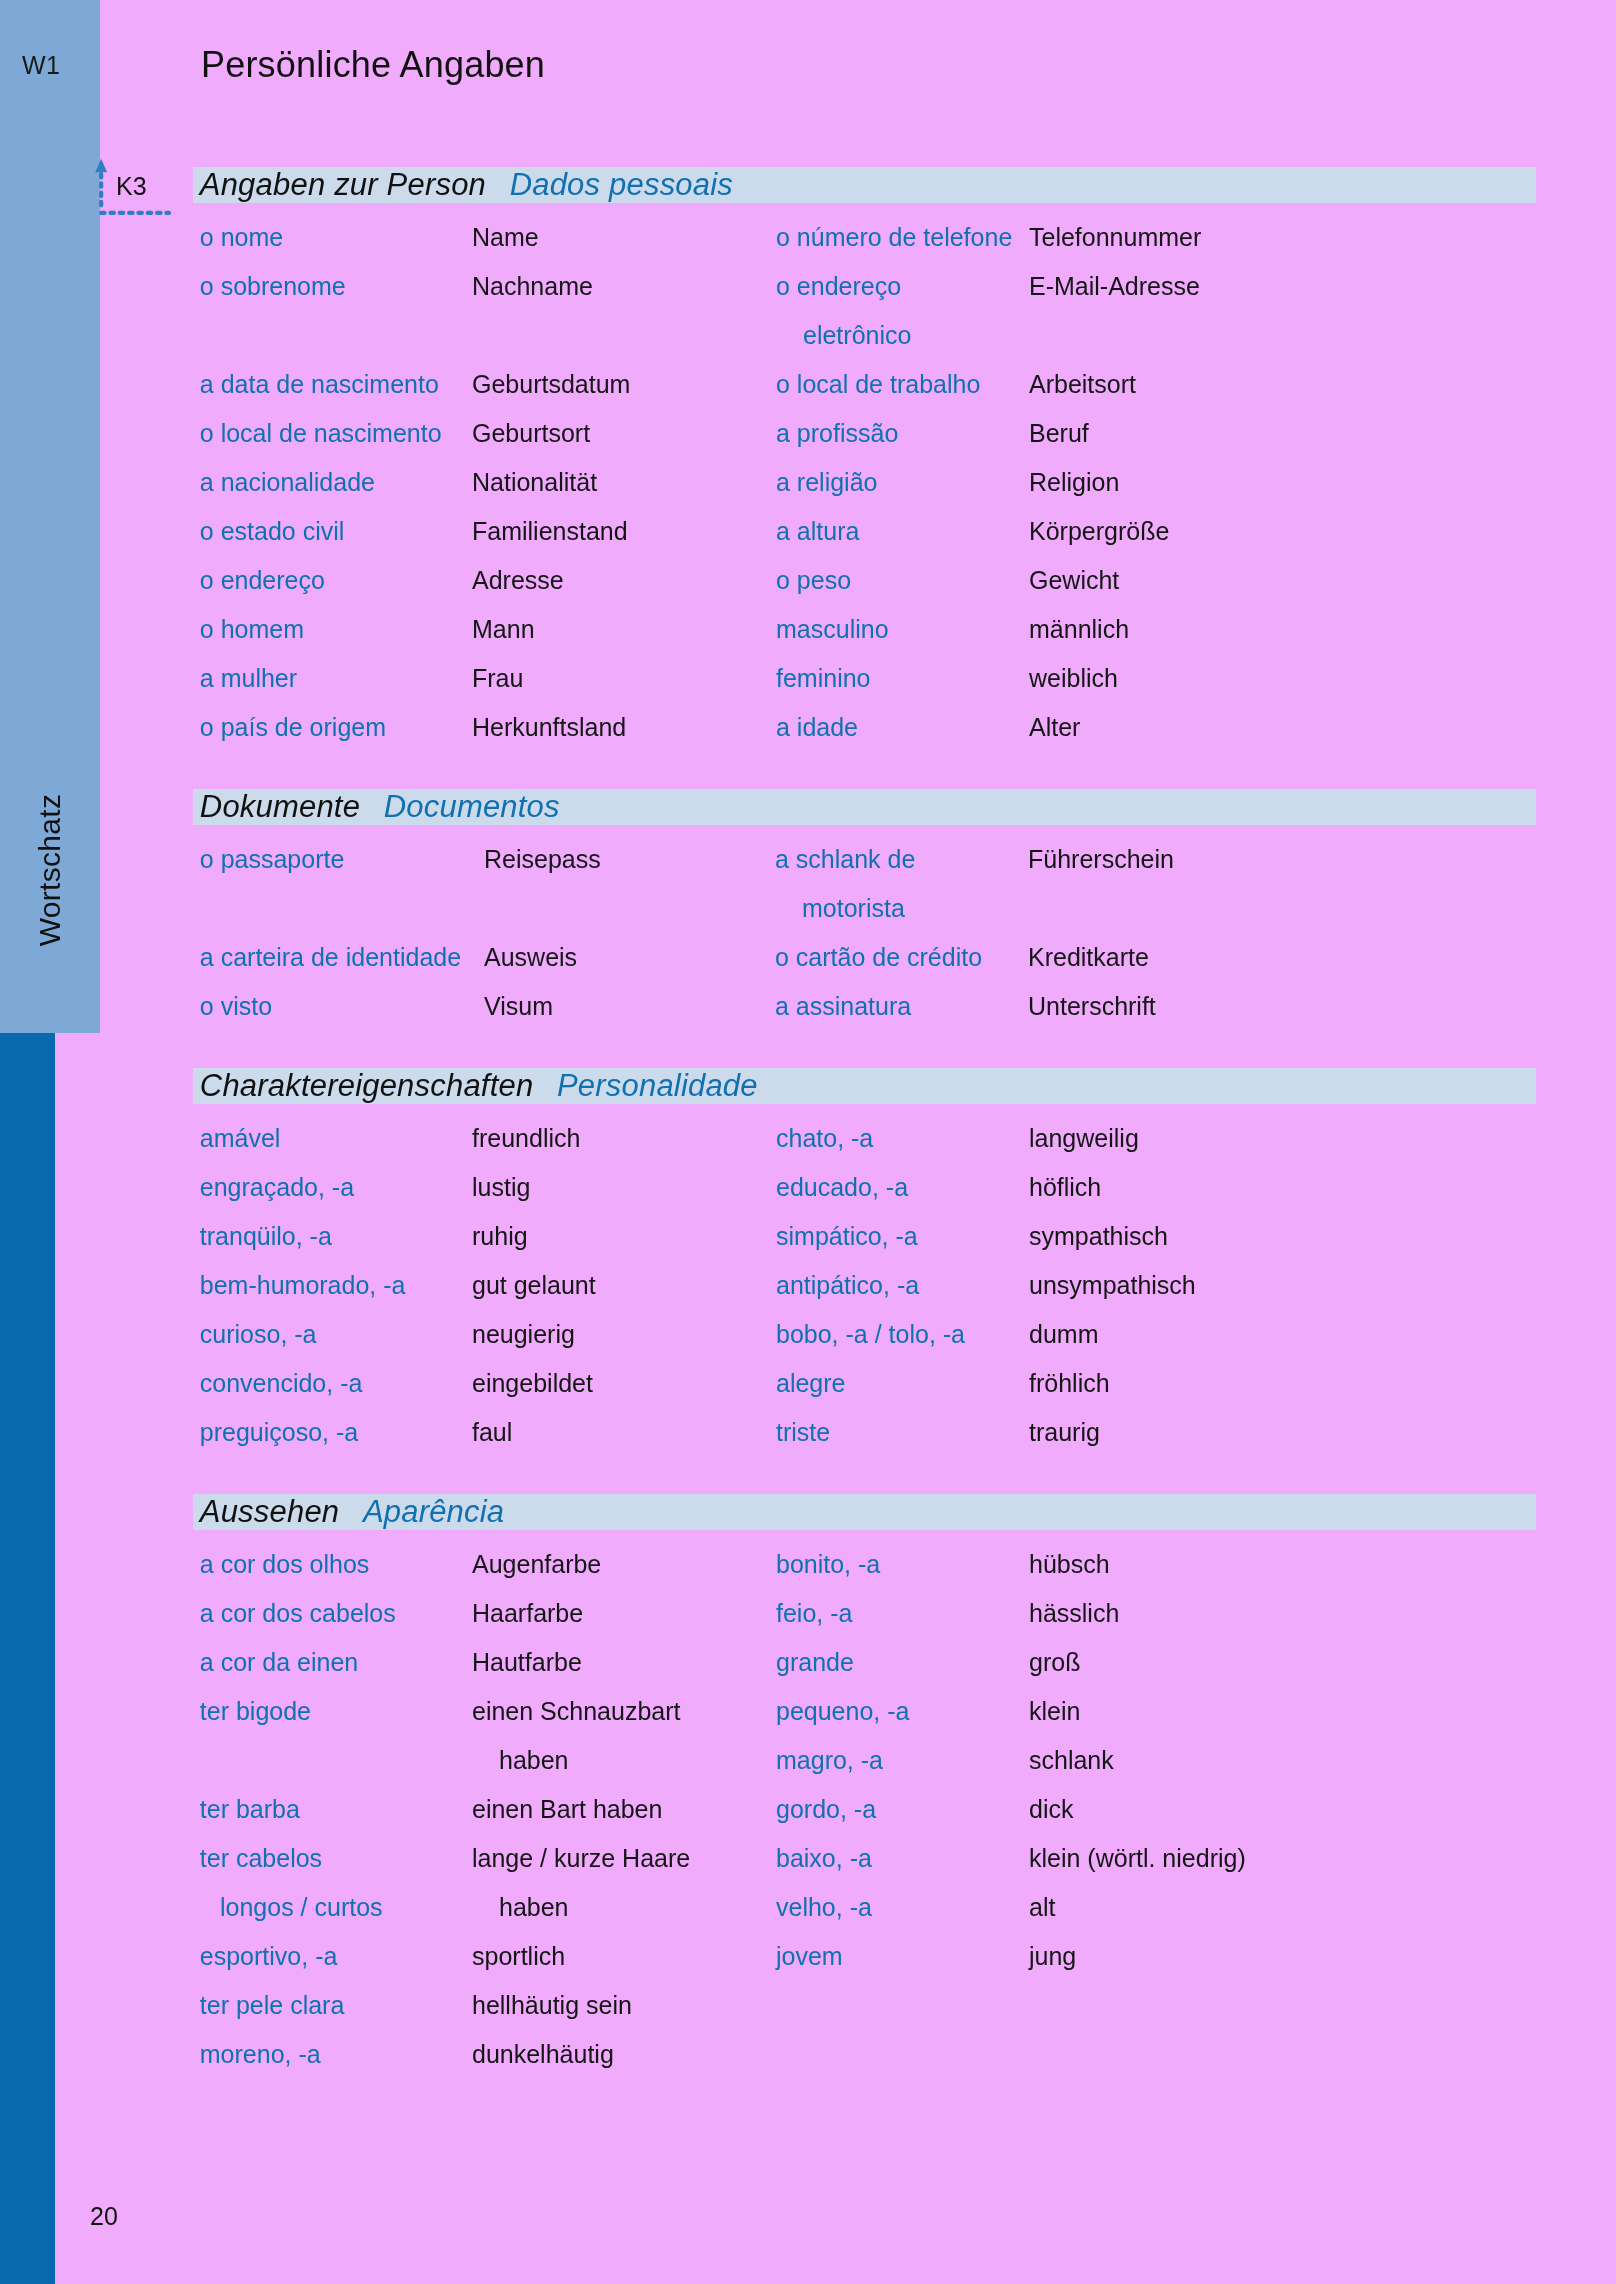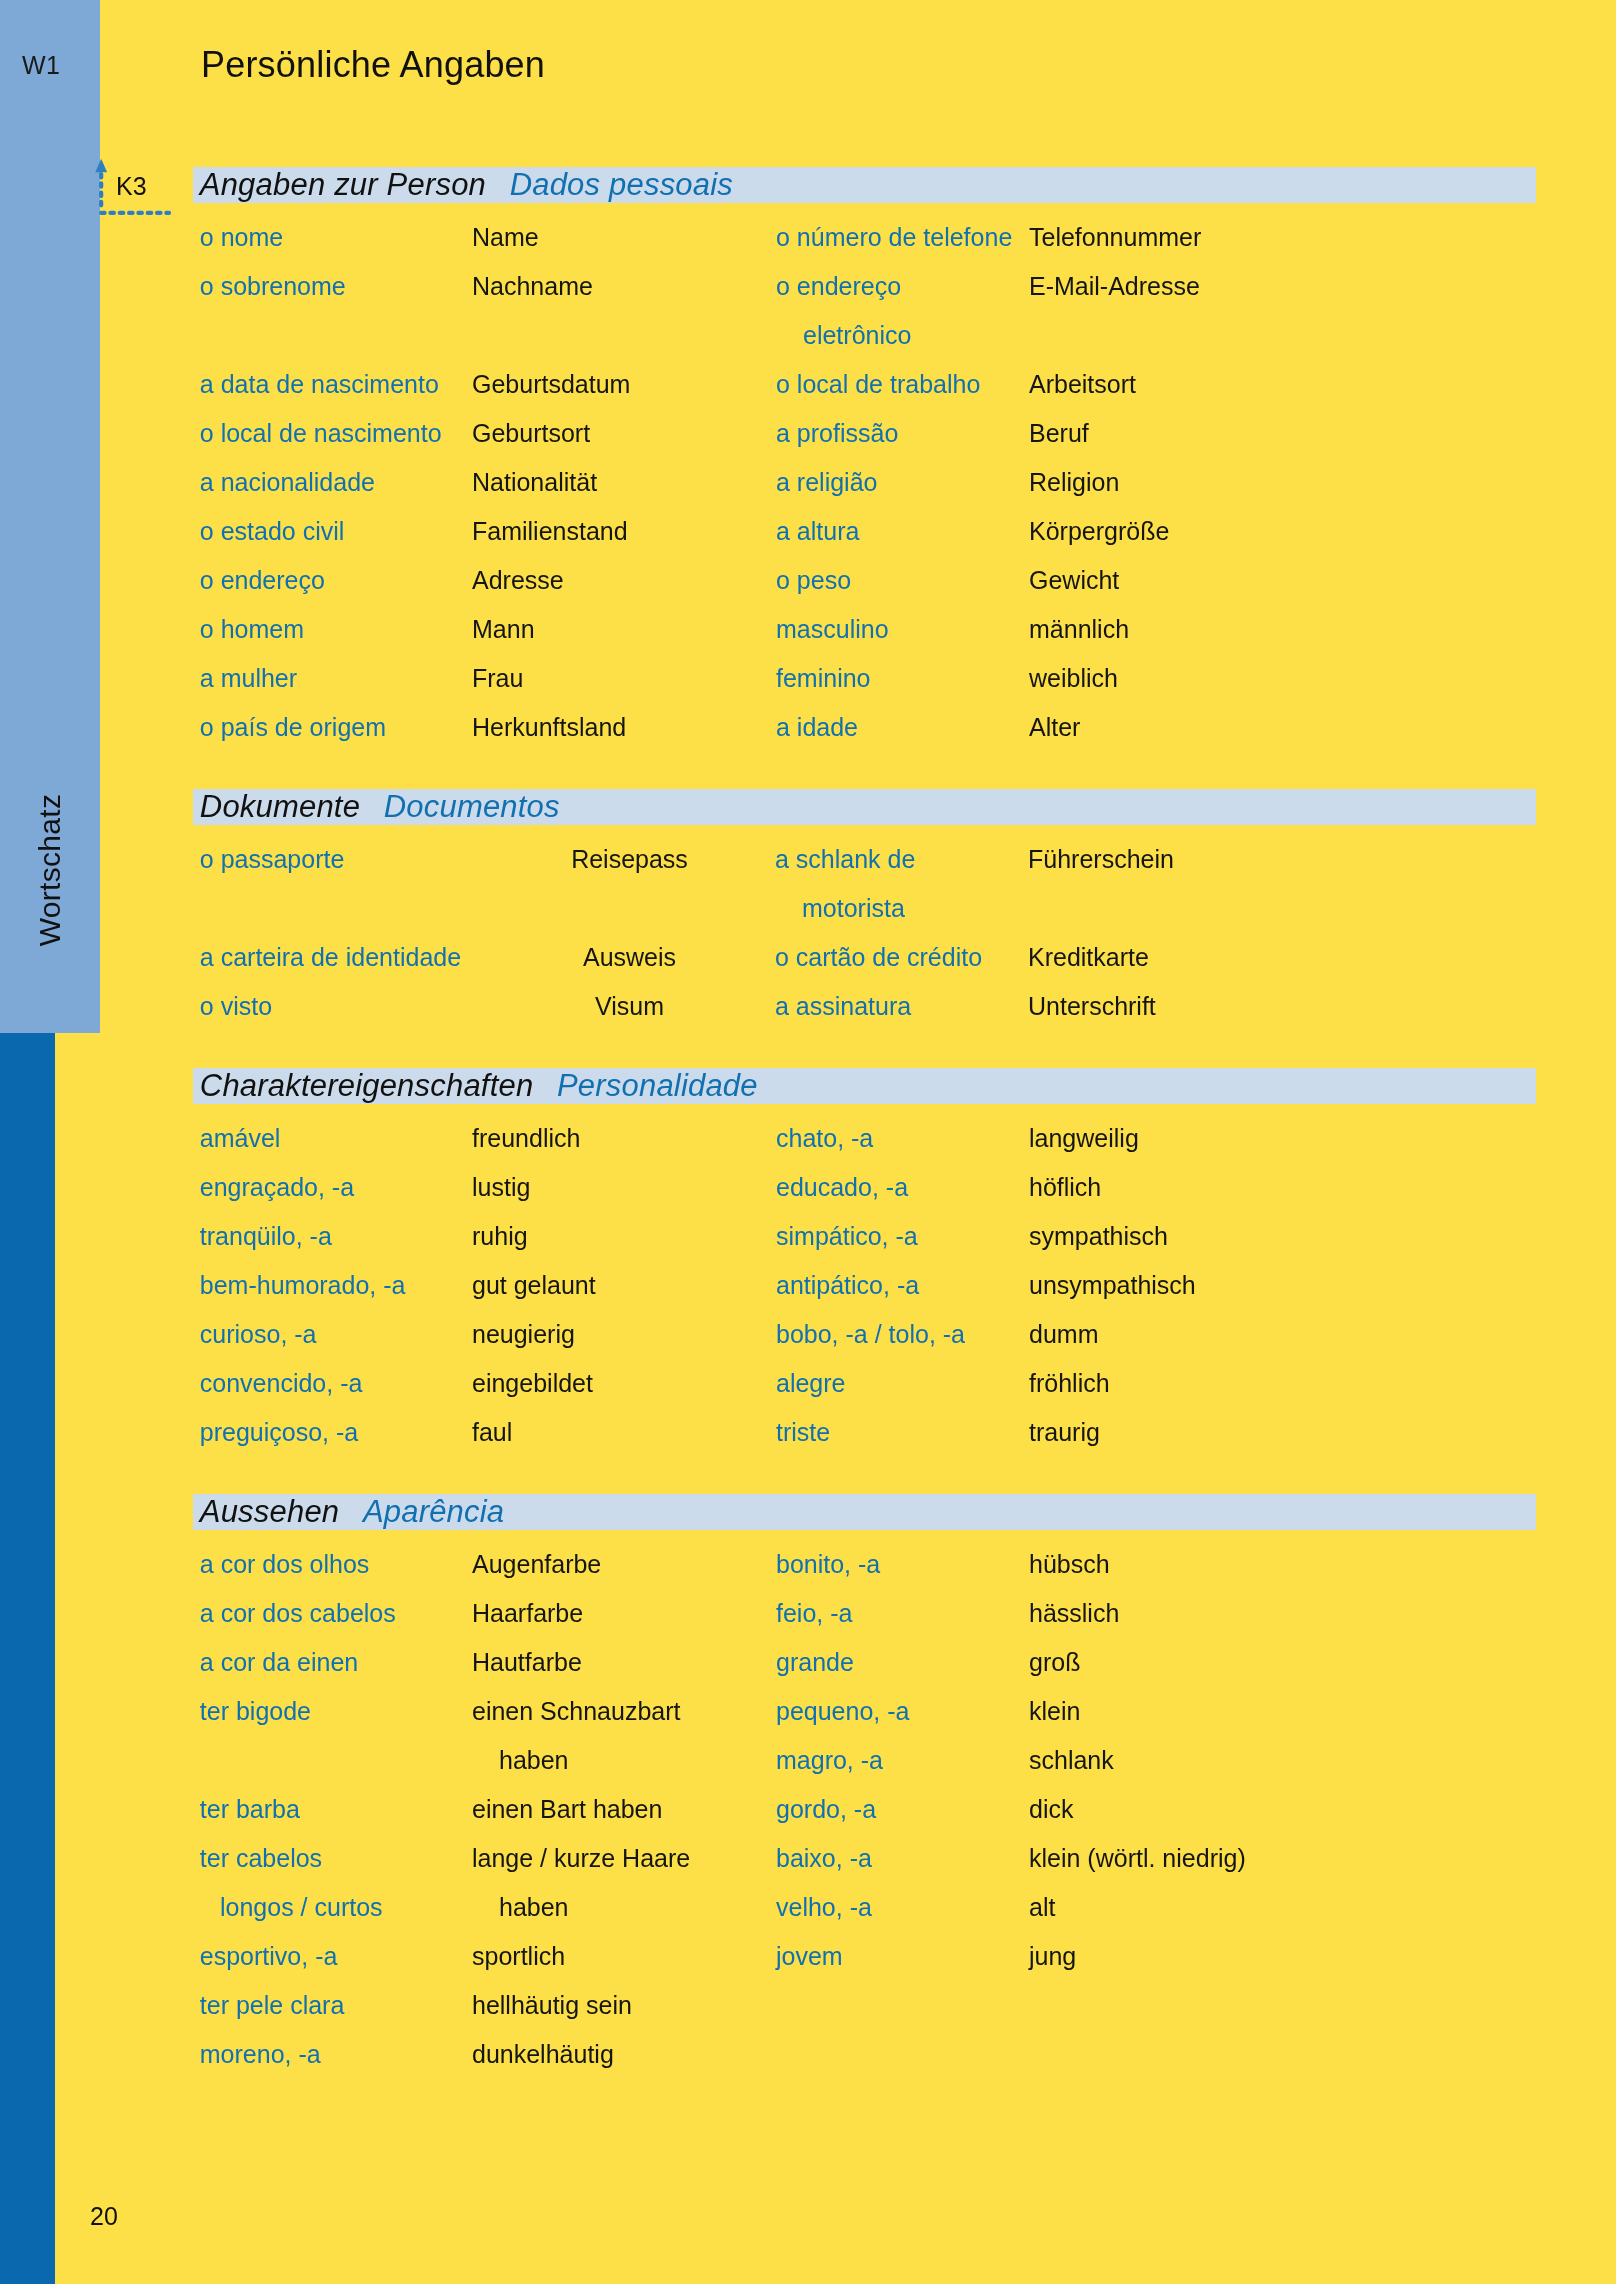--- a/index.html
+++ b/index.html
@@ -4,21 +4,21 @@
 <style>
   * { box-sizing: border-box; margin: 0; padding: 0; }
   html, body {
     width: 1616px; height: 2284px;
     background: #ffffff;
     font-family: "Liberation Sans", sans-serif;
   }
   #page {
     position: relative;
     width: 1616px; height: 2284px;
-    background: #fde047;
+    background: #f0abfc;
     overflow: hidden;
   }
 
   
   #rail-light {
     position: absolute; left: 0; top: 0;
     width: 100px; height: 1033px;
     background: #7ea9d6;
   }
   #rail-dark {
@@ -118,21 +118,21 @@
   }
   .c-pt { color: #1170b0; }
   .c-de { color: #151515; }
 
   .col-a { width: 279px; padding-left: 6.8px; }
   .col-b { width: 304px; }
   .col-c { width: 253px; }
   .col-d { width: 355px; }
 
   .wide-a { width: 291px; padding-left: 6.8px; }
-  .wide-b { width: 291px; text-align: center; }
+  .wide-b { width: 291px; }
 
   .indent { padding-left: 27px; }
 
   .sec-gap { height: 37px; }
 
   
   #page-number {
     position: absolute;
     left: 90px; top: 2202px;
     font-size: 25px;

